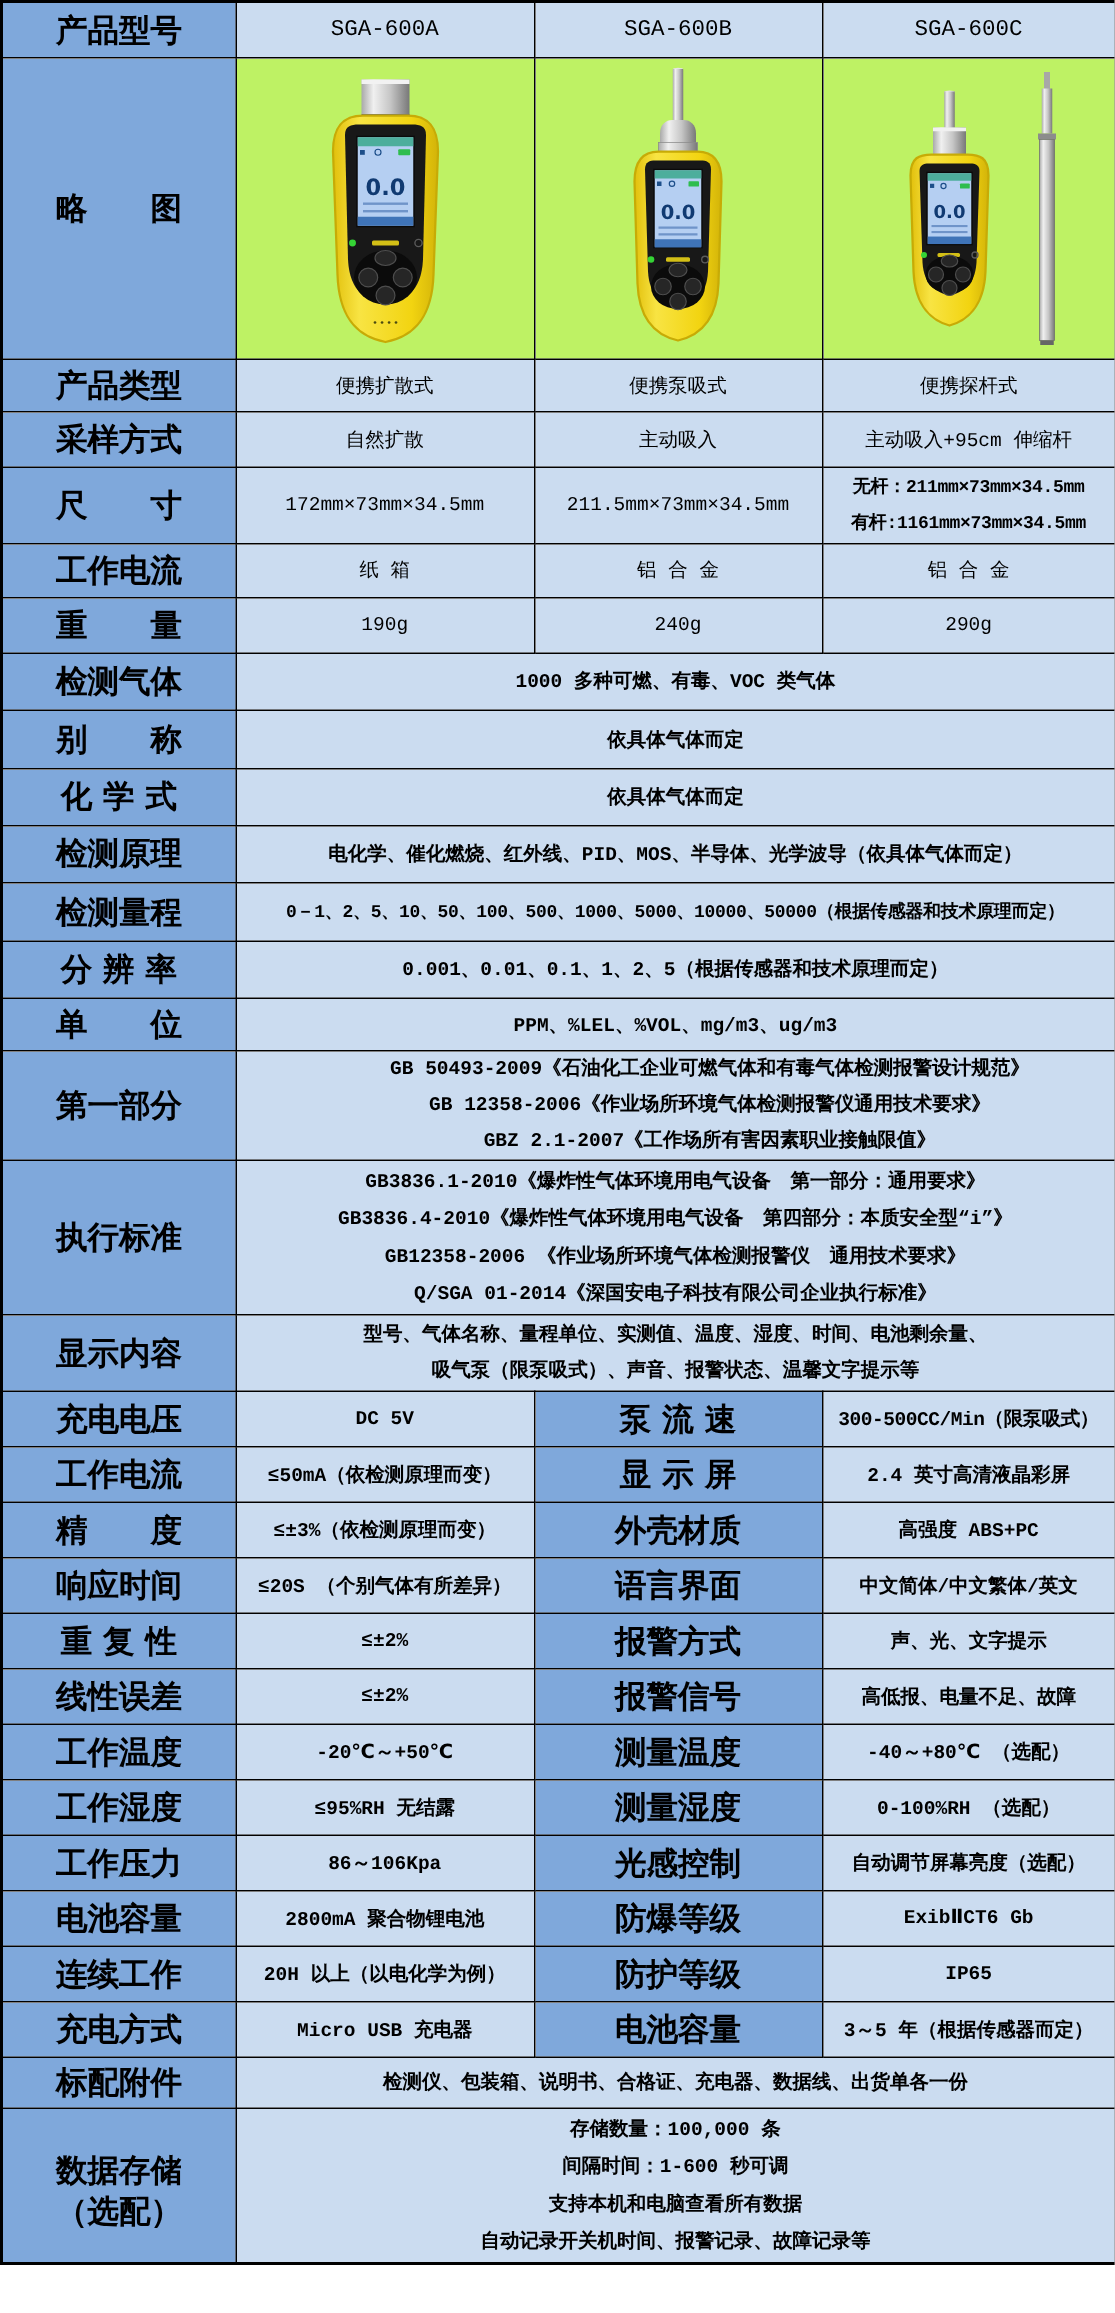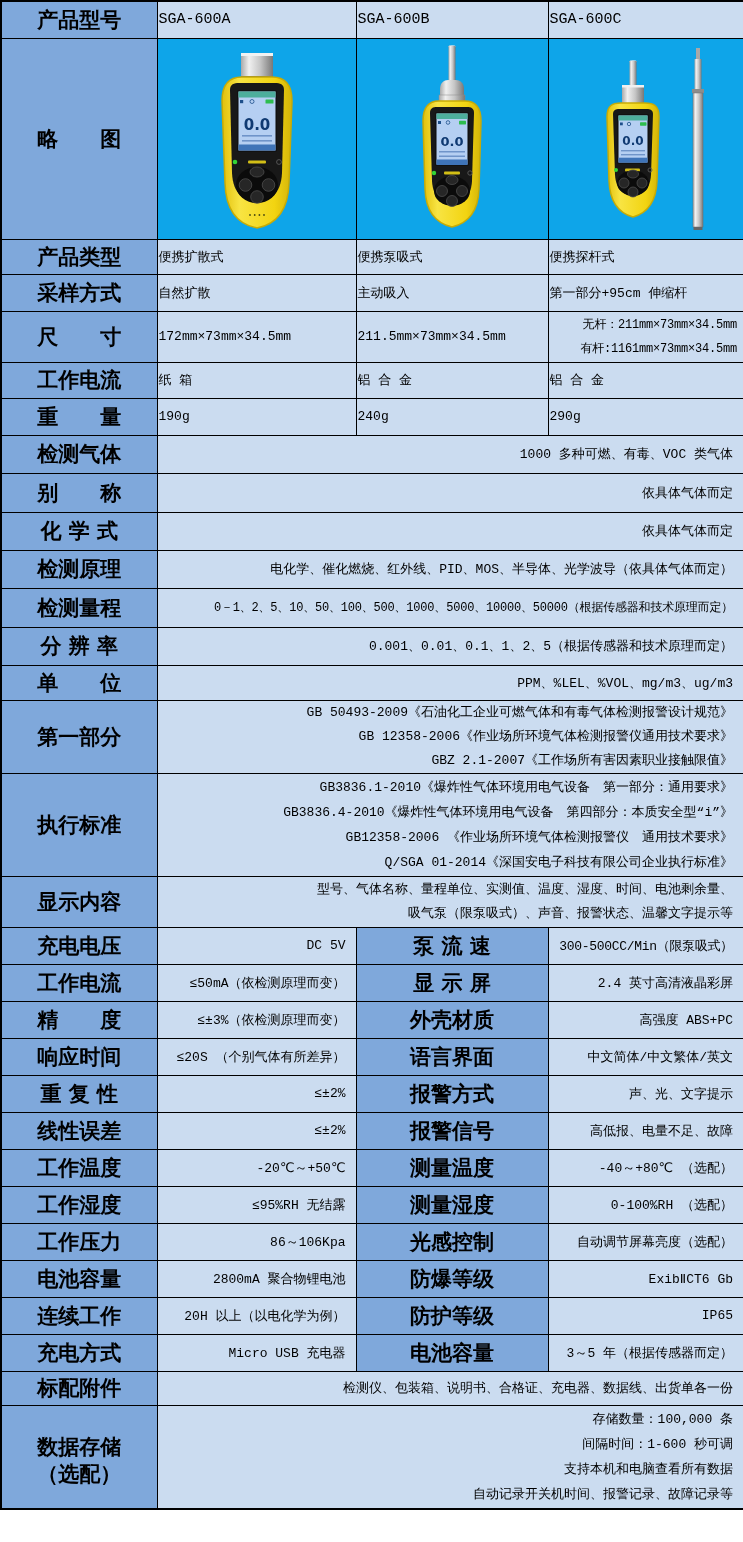--- a/index.html
+++ b/index.html
@@ -2,23 +2,23 @@
 <html><head>
 <meta charset="utf-8">
 <style>
   html,body{margin:0;padding:0;background:#ffffff;}
   body{width:743px;font-family:"DejaVu Sans",sans-serif;color:#000;}
   table{border-collapse:collapse;table-layout:fixed;width:743px;border:2px solid #000;}
   th,td{border:1px solid #000;overflow:hidden;white-space:nowrap;vertical-align:middle;}
   th{background:#7FA8DB;font-weight:bold;font-size:21px;text-align:center;padding:0 2px;
      font-family:"DejaVu Sans",sans-serif;}
   td{background:#CBDCF0;font-size:13px;font-family:"Liberation Mono","DejaVu Sans",sans-serif;}
-  td.c{text-align:left;}
-  td.l{text-align:right;padding:0 10px;}
-  td.img{background:#0ea5e9;text-align:center;padding:0;}
+  td.c{text-align:center;}
+  td.l{text-align:center;padding:0 10px;font-weight:bold;}
+  td.img{background:#bef264;text-align:center;padding:0;}
   .small{font-size:12px;letter-spacing:-0.2px;}
   .tight{letter-spacing:-0.3px;padding:0 8px;}
   .lines{white-space:nowrap;}
   .lines div{line-height:24px;margin-left:46px;}
   .lines4 div{line-height:25px;}
   .twoline div{line-height:24px;}
   .model{font-size:15px;}
   svg.dev{display:block;margin:0 auto;}
 </style>
 </head>
@@ -156,21 +156,21 @@
     <th>产品类型</th>
     <td class="c">便携扩散式</td>
     <td class="c">便携泵吸式</td>
     <td class="c">便携探杆式</td>
   </tr>
 
   <tr style="height:37px">
     <th>采样方式</th>
     <td class="c">自然扩散</td>
     <td class="c">主动吸入</td>
-    <td class="c">第一部分+95cm 伸缩杆</td>
+    <td class="c">主动吸入+95cm 伸缩杆</td>
   </tr>
 
   <tr style="height:51px">
     <th>尺　　寸</th>
     <td class="c">172mm×73mm×34.5mm</td>
     <td class="c">211.5mm×73mm×34.5mm</td>
     <td class="l small twoline" style="padding:0 6px">
       <div>无杆：211mm×73mm×34.5mm</div>
       <div>有杆:1161mm×73mm×34.5mm</div>
     </td>

